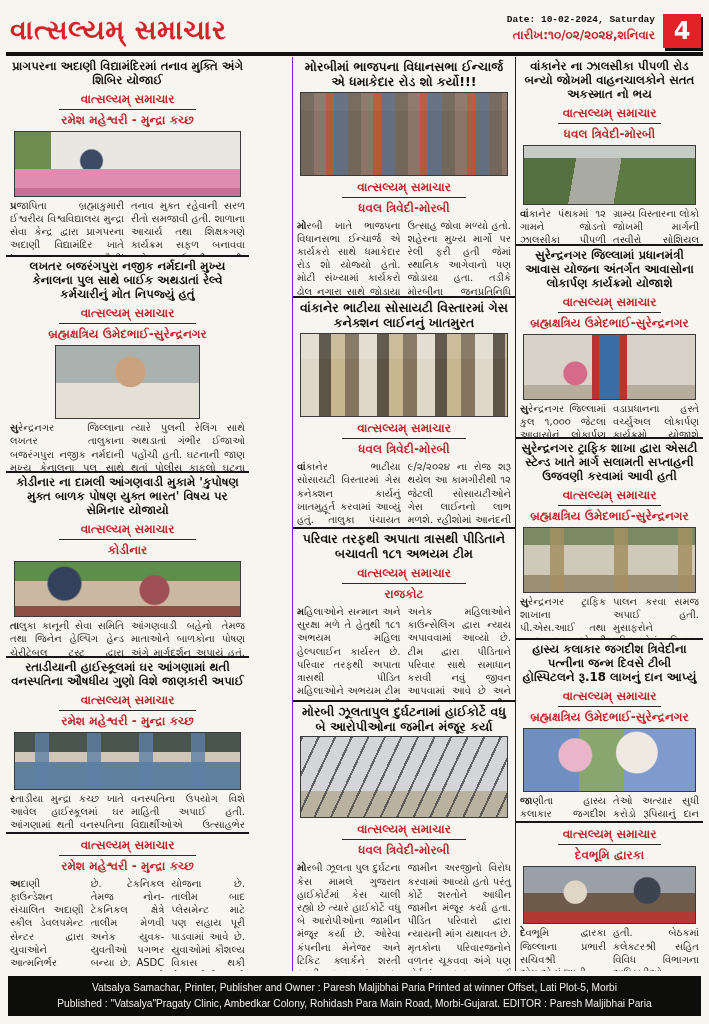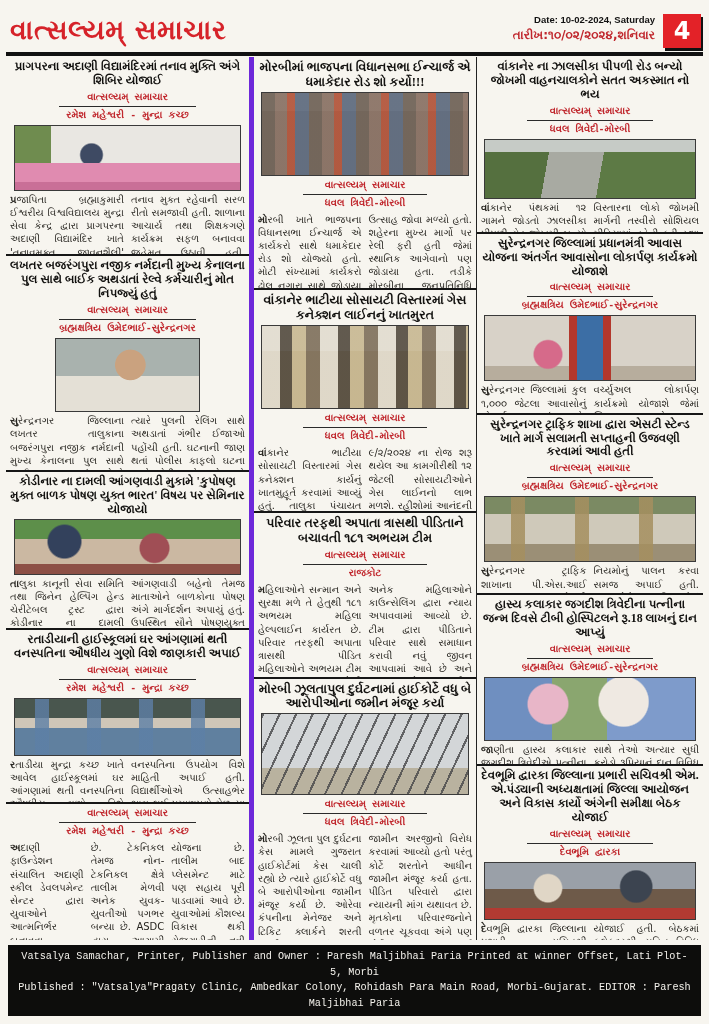--- a/index.html
+++ b/index.html
@@ -3,36 +3,36 @@
 <meta charset="utf-8">
 <style>
   html,body{margin:0;padding:0;background:#e9e7e1;}
   .page{position:relative;width:709px;height:1024px;background:#f7f5ef;overflow:hidden;
         font-family:"DejaVu Sans",sans-serif;color:#1c1b18;display:flex;flex-direction:column;box-sizing:border-box;}
   
   .masthead{display:flex;align-items:flex-start;justify-content:space-between;padding:8px 8px 2px 10px;}
   .brand{color:#d6232a;font-size:27px;font-weight:bold;letter-spacing:.5px;margin-top:6px;}
   .dateblock{display:flex;align-items:flex-start;gap:8px;margin-top:6px;}
   .dates{text-align:right;line-height:1.35;}
-  .date-en{font-family:Liberation Sans, sans-serif;font-weight:bold;font-size:9.5px;color:#111;}
+  .date-en{font-family:Liberation Mono, monospace;font-weight:bold;font-size:9.5px;color:#111;}
   .date-gu{font-weight:bold;font-size:12px;color:#c0272d;}
   .pageno{background:#e32228;color:#fff;font-weight:bold;font-size:24px;width:38px;height:34px;
           display:flex;align-items:center;justify-content:center;box-shadow:2px 3px 0 #111;}
   .toprule{height:4px;background:#111;margin:2px 6px 0 6px;}
   
   .sheet{flex:1;display:flex;padding:1px 6px 2px 6px;min-height:0;}
   .col{display:flex;flex-direction:column;min-height:0;}
   .col-l{flex:0 0 243px;}
-  .col-m{flex:0 0 222px;border-left:5px solid #6d28d9;border-right:1px solid #222;}
+  .col-m{flex:0 0 222px;border-left:1px solid #6d28d9;border-right:1px solid #222;margin-left:43px;}
   .col-r{flex:1;}
   .story{padding:2px 4px 3px 4px;border-bottom:2px solid #161616;overflow:hidden;}
   .story:last-child{border-bottom:none;}
-  .hl{font-size:11.8px;font-weight:bold;line-height:1.18;text-align:center;margin:1px 0 2px 0;color:#12110f;font-family:Liberation Serif, serif;}
+  .hl{font-size:11.8px;font-weight:bold;line-height:1.18;text-align:center;margin:1px 0 2px 0;color:#12110f;}
   .hl.big{font-size:12.6px;}
-  .byline{text-align:center;color:#c0272d;font-weight:bold;font-size:10px;line-height:1.5;font-family:Liberation Mono, monospace;}
+  .byline{text-align:center;color:#c0272d;font-weight:bold;font-size:12px;line-height:1.5;}
   .byline .rule{width:58%;border-top:1px solid #2a2a2a;margin:1px auto;}
   .photo{width:97%;margin:2px auto;border:1px solid #3a3a3a;box-sizing:border-box;}
   .body{font-size:10px;line-height:1.32;text-align:justify;color:#26241f;column-gap:7px;margin-top:2px;}
   .b2{column-count:2;}
   .b3{column-count:3;}
   .body::first-letter{font-weight:bold;}
   
   .ph-stage{background:
     linear-gradient(180deg,rgba(0,0,0,0) 58%,#e08bb0 58% 88%,#c96f97 88%),
     radial-gradient(circle at 34% 45%,#3e4a63 0 7%,rgba(0,0,0,0) 8%),
@@ -68,21 +68,21 @@
     linear-gradient(180deg,#d3d6d8 0 68%,#b9b29f 68%);}
   .ph-couple{background:
     radial-gradient(circle at 30% 42%,#e8b6c8 0 13%,rgba(0,0,0,0) 14%),
     radial-gradient(circle at 66% 38%,#efe9e2 0 17%,rgba(0,0,0,0) 18%),
     linear-gradient(90deg,#6f8fc0 0 32%,#8aa66f 32% 58%,#7e9bcb 58%);}
   .ph-meeting{background:
     radial-gradient(circle at 30% 45%,#e0d6c6 0 9%,rgba(0,0,0,0) 10%),
     radial-gradient(circle at 72% 42%,#3c4450 0 10%,rgba(0,0,0,0) 11%),
     linear-gradient(180deg,#9aa0a8 0 46%,#6e5a49 46% 80%,#b23a32 80%);}
   
-  .footer{background:#0d0d0c;color:#f4f2ec;text-align:center;font-family:Liberation Mono, monospace;
+  .footer{background:#0d0d0c;color:#f4f2ec;text-align:center;font-family:Liberation Sans, sans-serif;
           font-size:10.2px;line-height:1.55;padding:4px 8px;margin:3px 8px 8px 8px;}
 </style>
 </head>
 <body>
 
 <div class="page">
 
   <div class="masthead">
     <div class="brand">વાત્સલ્યમ્ સમાચાર</div>
     <div class="dateblock">
@@ -115,20 +115,25 @@
           <span>વાત્સલ્યમ્ સમાચાર</span>
           <div class="rule"></div>
           <span>બ્રહ્મક્ષત્રિય ઉમેદભાઈ-સુરેન્દ્રનગર</span>
         </div>
         <div class="photo ph-man" style="height:74px;width:62%"></div>
         <div class="body b2">સુરેન્દ્રનગર જિલ્લાના લખતર તાલુકાના બજરંગપુરા નજીક નર્મદાની મુખ્ય કેનાલના પુલ સાથે બાઈક અથડાતાં રેલ્વે કર્મચારીનું ઘટના સ્થળે જ મોત નિપજ્યું હતું. મળતી માહિતી મુજબ ૩૦ વર્ષના યુવાન પોતાની બાઈક લઈ ઘરે પરત ફરી રહ્યા હતા ત્યારે પુલની રેલિંગ સાથે અથડાતાં ગંભીર ઈજાઓ પહોંચી હતી. ઘટનાની જાણ થતાં પોલીસ કાફલો ઘટના સ્થળે દોડી ગયો હતો અને મૃતદેહને પોસ્ટમોર્ટમ અર્થે હોસ્પિટલ ખસેડાયો હતો. પરિવારમાં શોકની લાગણી છવાઈ ગઈ છે.</div>
       </div>
 
       <div class="story">
         <div class="hl">કોડીનાર ના દામલી આંગણવાડી મુકામે 'કુપોષણ મુક્ત બાળક પોષણ યુક્ત ભારત' વિષય પર સેમિનાર યોજાયો</div>
+        <div class="byline">
+          <span>વાત્સલ્યમ્ સમાચાર</span>
+          <div class="rule"></div>
+          <span>કોડીનાર</span>
+        </div>
         <div class="photo ph-seminar" style="height:56px"></div>
         <div class="body b2">તાલુકા કાનૂની સેવા સમિતિ તથા જિનેન હેલ્પિંગ હેન્ડ ચેરીટેબલ ટ્રસ્ટ દ્વારા કોડીનાર ના દામલી આંગણવાડી મુકામે 'કુપોષણ મુક્ત બાળક પોષણ યુક્ત ભારત' વિષય પર સેમિનાર યોજાયો હતો. જેમાં આંગણવાડી બહેનો તેમજ માતાઓને બાળકોના પોષણ અંગે માર્ગદર્શન અપાયું હતું. ઉપસ્થિત સૌને પોષણયુક્ત આહારનું મહત્વ સમજાવી પુસ્તિકાઓનું વિતરણ કરવામાં આવ્યું હતું.</div>
       </div>
 
       <div class="story">
         <div class="hl">રતાડીયાની હાઈસ્કૂલમાં ઘર આંગણામાં થતી વનસ્પતિના ઔષધીય ગુણો વિશે જાણકારી અપાઈ</div>
         <div class="byline">
           <span>વાત્સલ્યમ્ સમાચાર</span>
           <div class="rule"></div>
           <span>રમેશ મહેશ્વરી - મુન્દ્રા કચ્છ</span>
@@ -231,21 +236,20 @@
         <div class="byline">
           <span>વાત્સલ્યમ્ સમાચાર</span>
           <div class="rule"></div>
           <span>બ્રહ્મક્ષત્રિય ઉમેદભાઈ-સુરેન્દ્રનગર</span>
         </div>
         <div class="photo ph-couple" style="height:64px"></div>
         <div class="body b2">જાણીતા હાસ્ય કલાકાર જગદીશ ત્રિવેદીએ પત્નીના જન્મ દિવસ નિમિત્તે સુરેન્દ્રનગરની ટીબી હોસ્પિટલને રૂ.18 લાખનું માતબર દાન આપ્યું હતું. સમાજ સેવાની ભાવના સાથે તેઓ અત્યાર સુધી કરોડો રૂપિયાનું દાન વિવિધ સંસ્થાઓને આપી ચૂક્યા છે. તેમના આ સેવાકાર્યને સમાજમાં બિરદાવવામાં આવી રહ્યું છે.</div>
       </div>
 
       <div class="story">
-        <div class="hl">દેવભૂમિ દ્વારકા જિલ્લાના પ્રભારી સચિવશ્રી એમ. એ.પંડ્યાની અધ્યક્ષતામાં જિલ્લા આયોજન અને વિકાસ કાર્યો અંગેની સમીક્ષા બેઠક યોજાઈ</div>
         <div class="byline">
           <span>વાત્સલ્યમ્ સમાચાર</span>
           <div class="rule"></div>
           <span>દેવભૂમિ દ્વારકા</span>
         </div>
         <div class="photo ph-meeting" style="height:58px"></div>
         <div class="body b2">દેવભૂમિ દ્વારકા જિલ્લાના પ્રભારી સચિવશ્રી એમ.એ.પંડ્યાની અધ્યક્ષતામાં જિલ્લા સેવા સદન ખાતે જિલ્લા આયોજન અને વિકાસ કાર્યોની સમીક્ષા બેઠક યોજાઈ હતી. બેઠકમાં કલેક્ટરશ્રી સહિત વિવિધ વિભાગના અધિકારીઓ ઉપસ્થિત રહ્યા હતા અને વિકાસ કામોની પ્રગતિની વિગતો રજૂ કરવામાં આવી હતી.</div>
       </div>
     </div>
 

